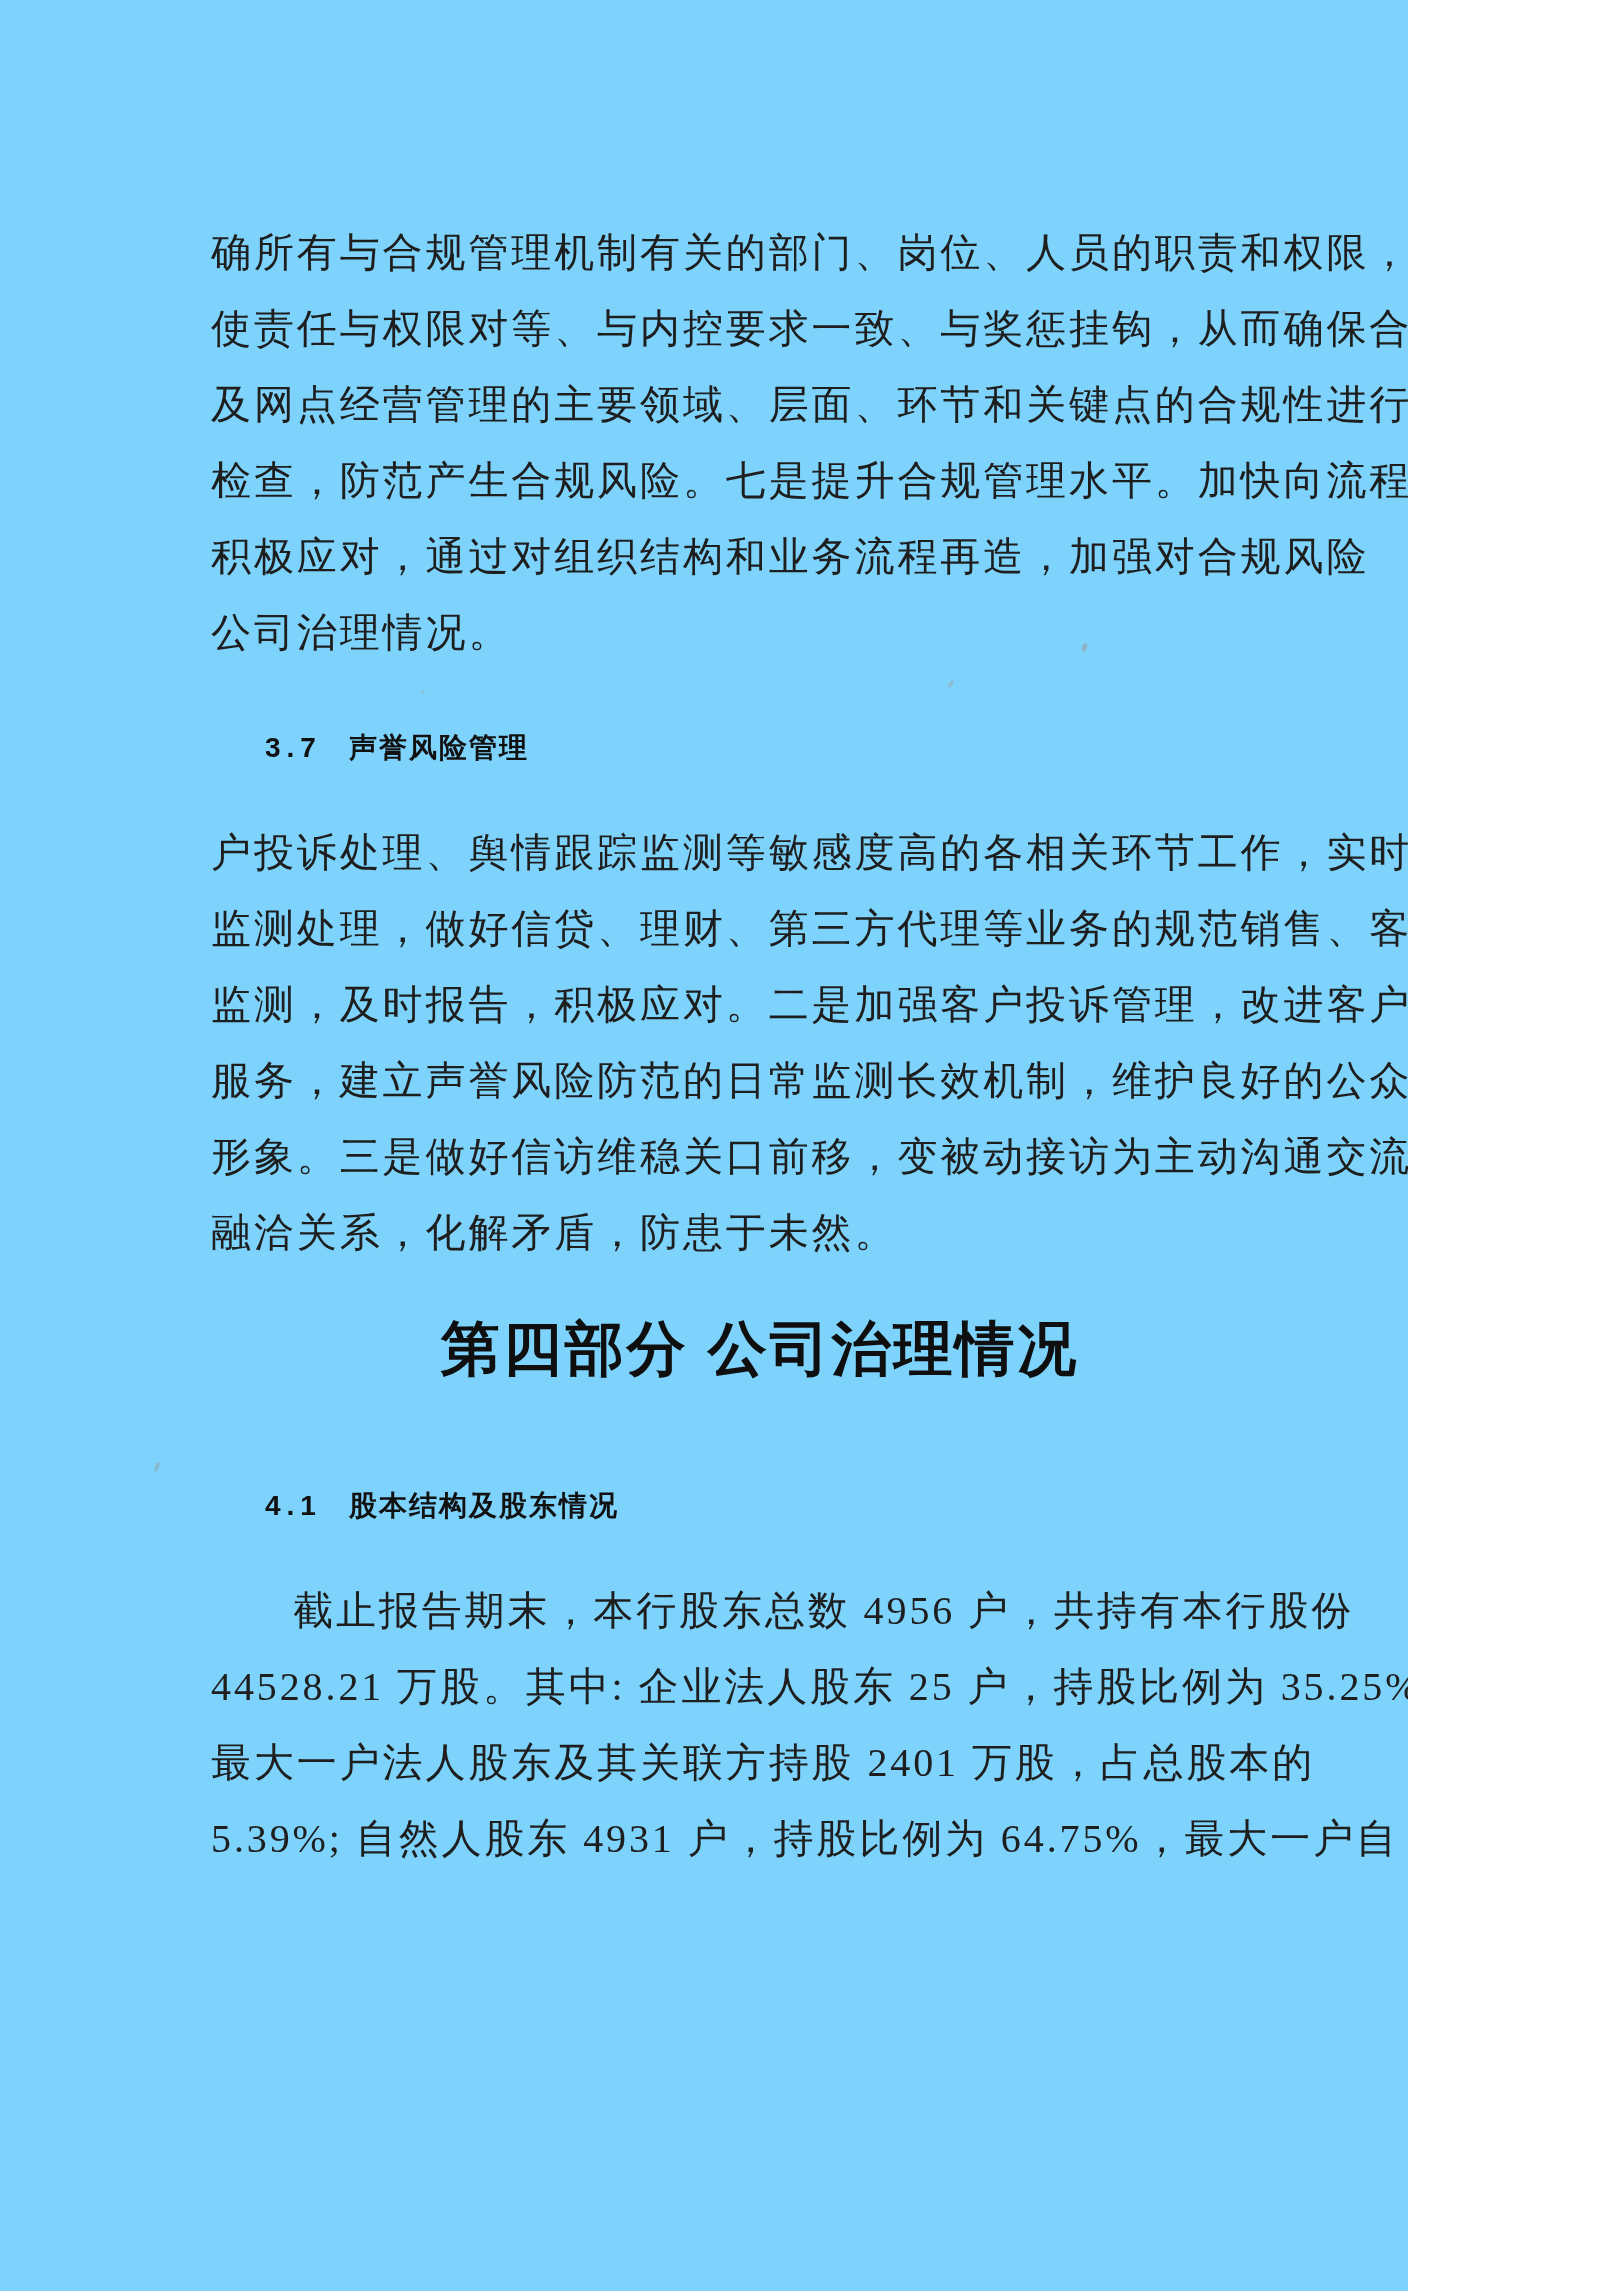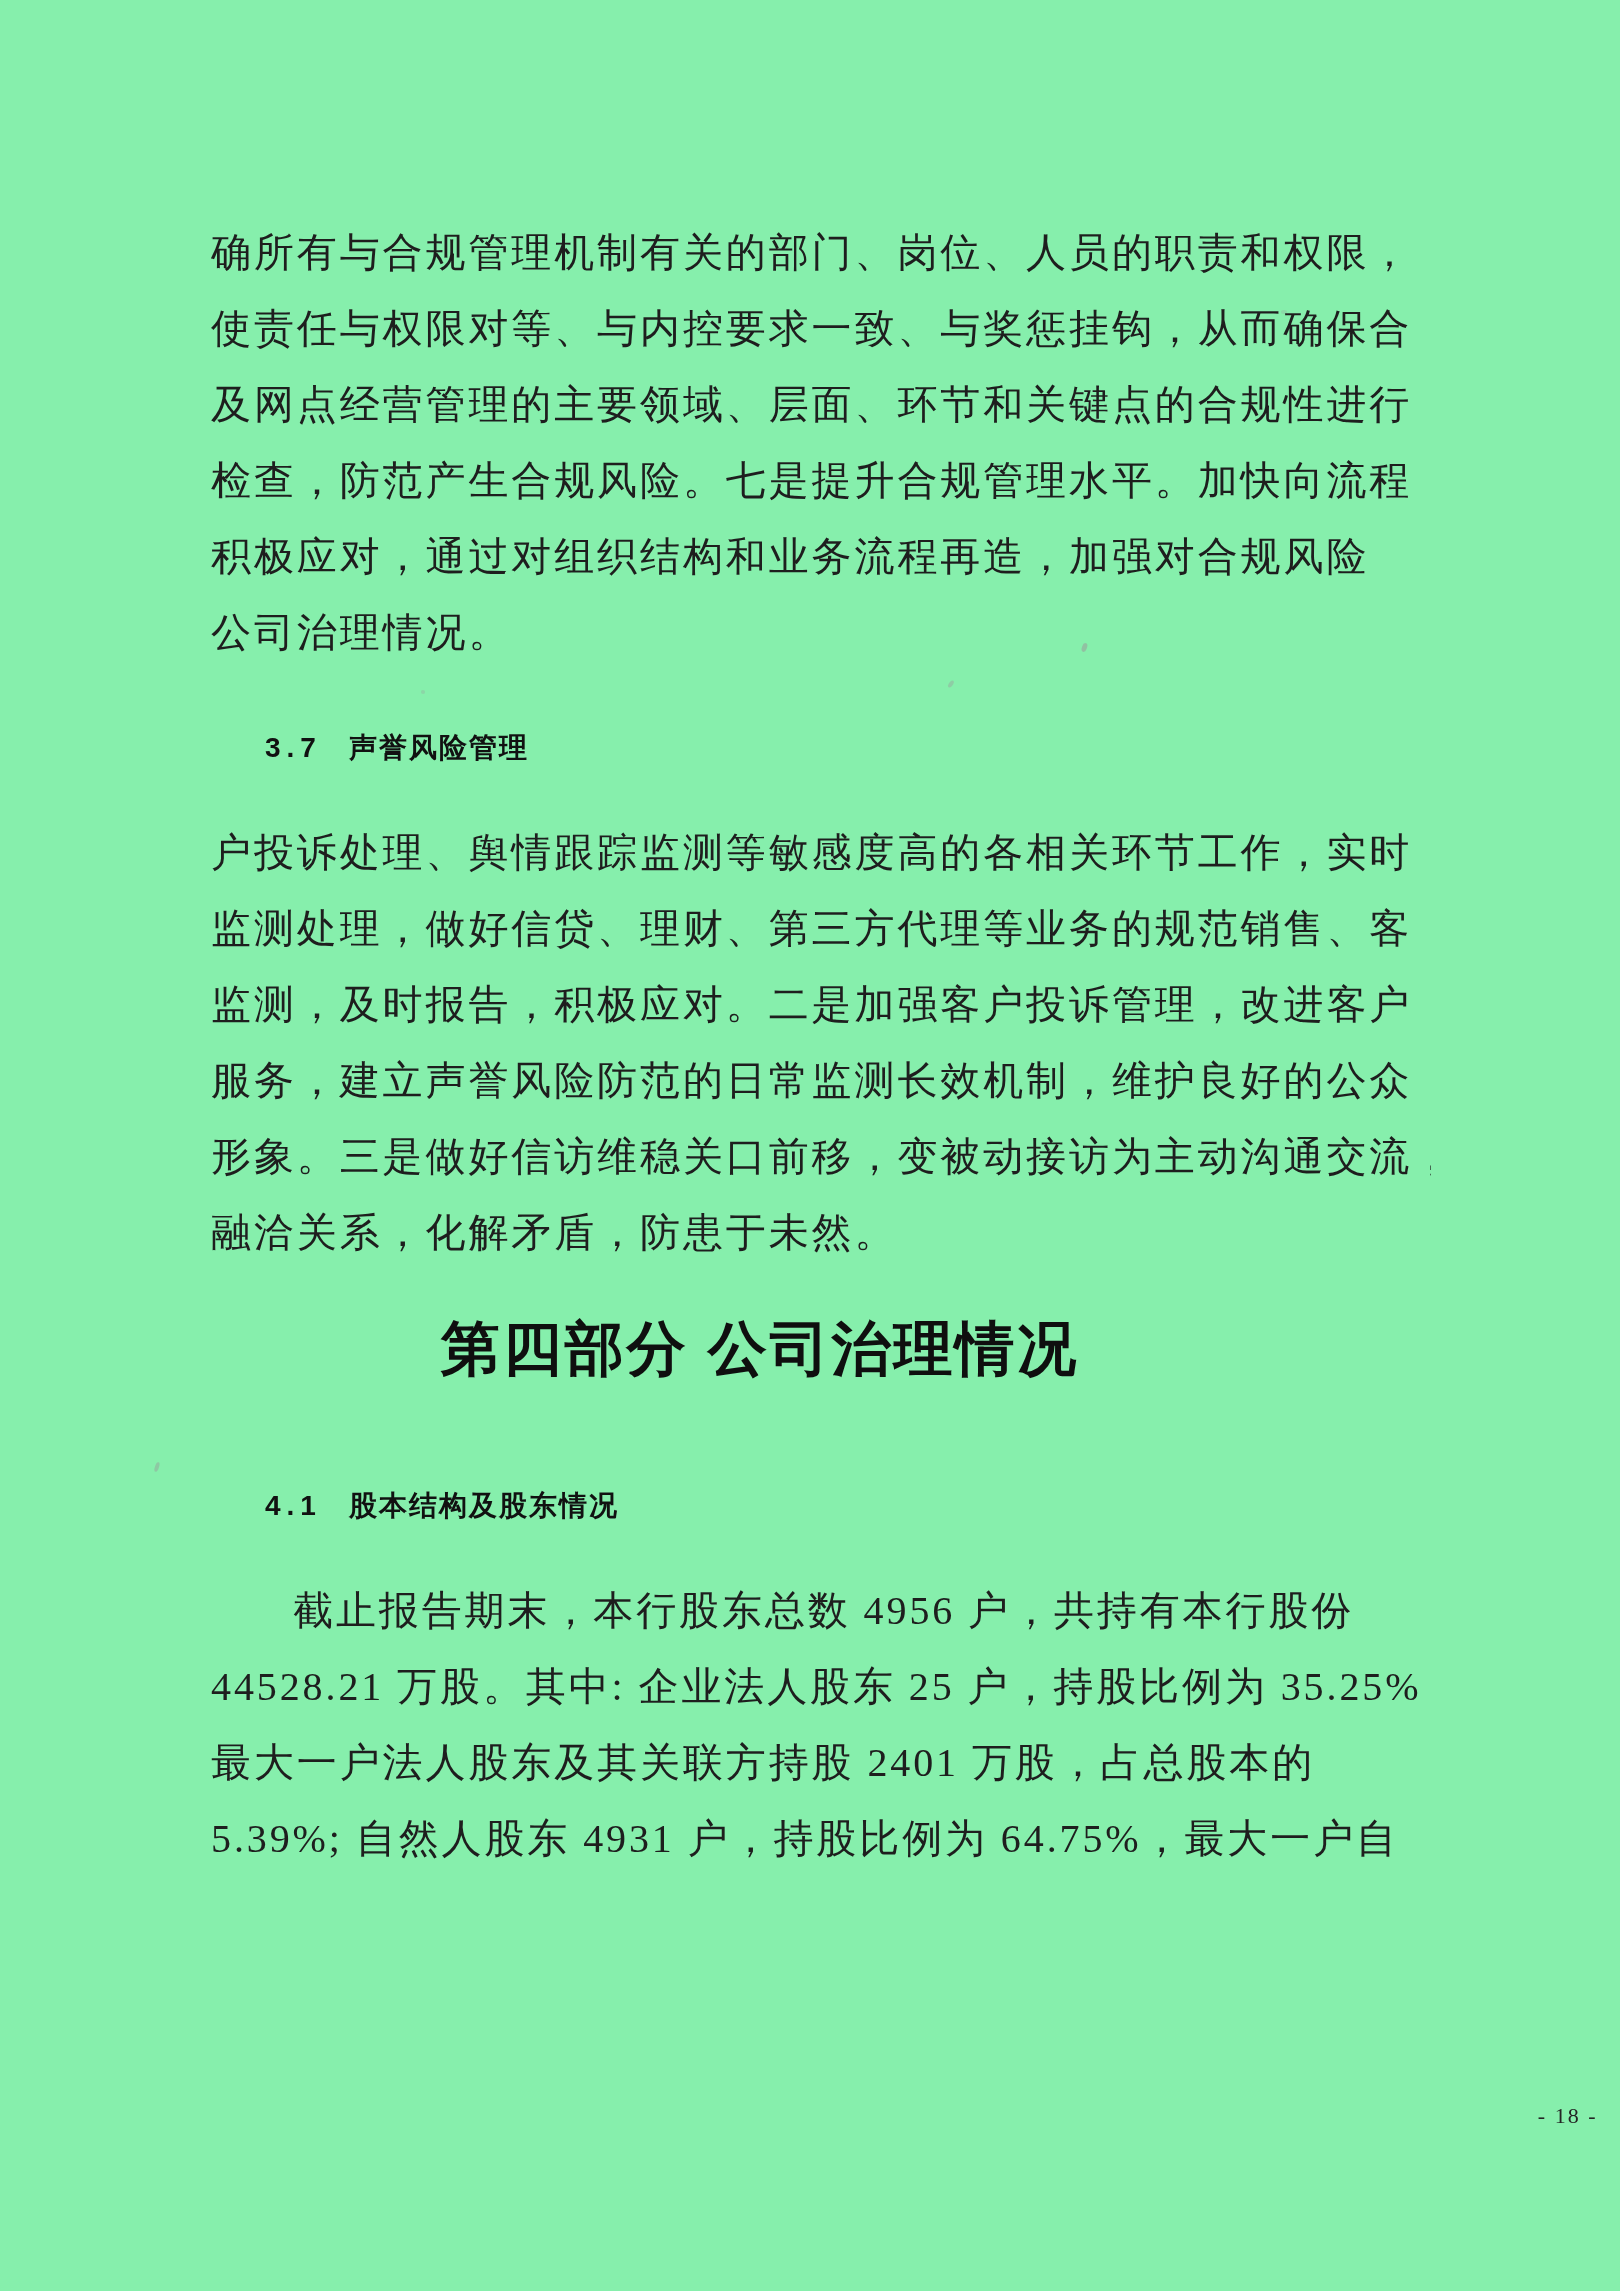--- a/index.html
+++ b/index.html
@@ -2,23 +2,23 @@
 <html><head>
 <meta charset="utf-8">
 <style>
   html, body {
     margin: 0;
     padding: 0;
     background: #ffffff;
   }
   .page {
     position: relative;
-    width: 1620px;
+    width: 1408px;
     height: 2292px;
-    background: #86efac;
+    background: #7dd3fc;
     overflow: hidden;
     font-family: "Liberation Serif", "DejaVu Serif", serif;
     color: #1e1e1e;
   }
   .textblock {
     position: absolute;
     left: 211px;
     top: 215px;
     width: 1220px;
   }

